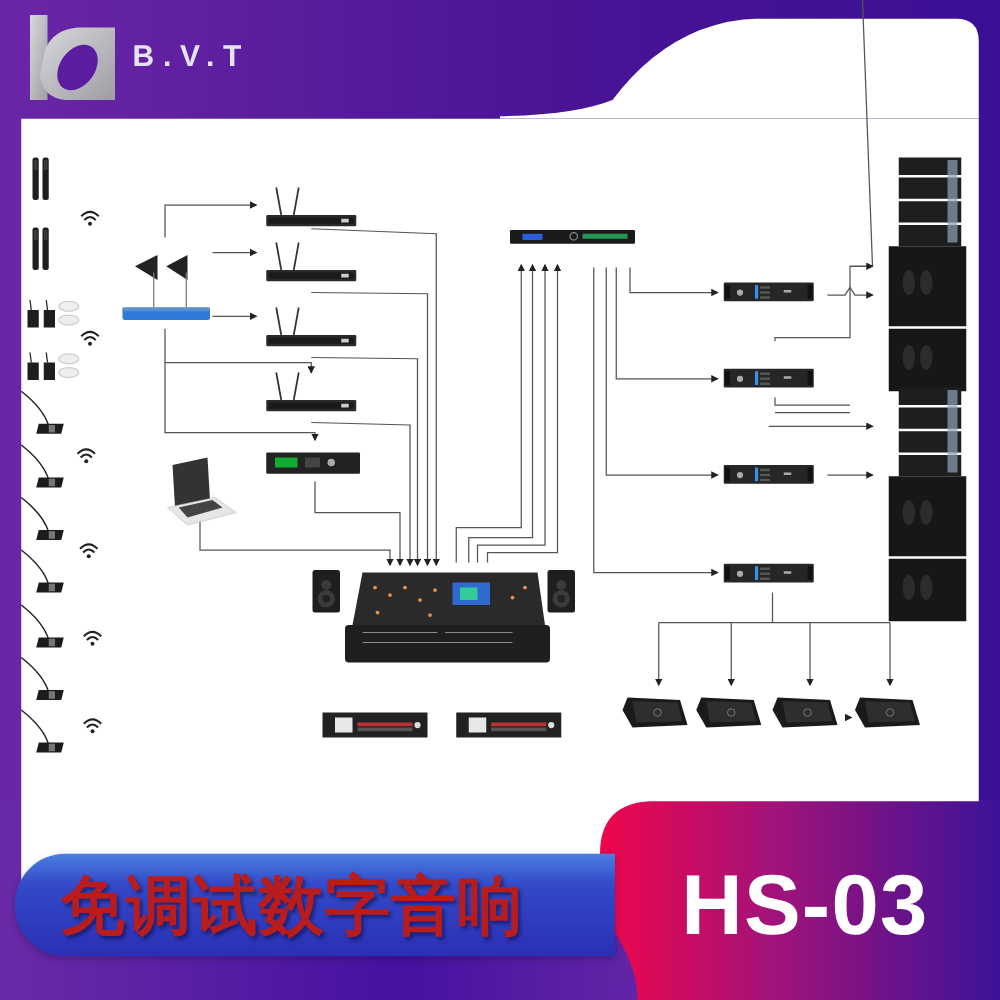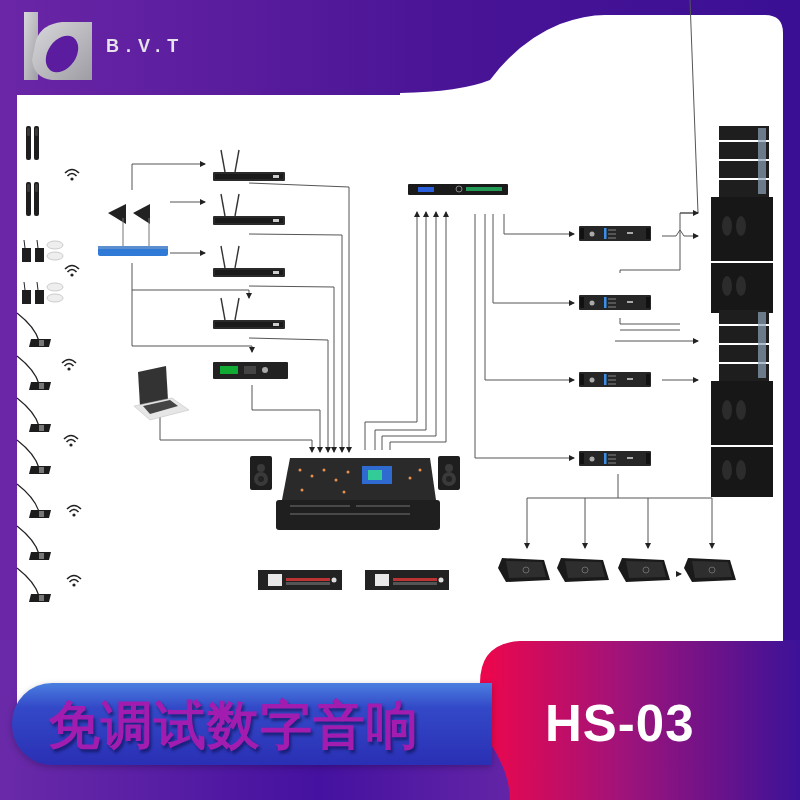--- a/index.html
+++ b/index.html
@@ -17,42 +17,42 @@
     position:absolute; left:17px; top:95px; width:766px; height:610px;
     background:#fff;
   }
   .top-curve {
     position:absolute; left:400px; top:0; width:400px; height:95px;
   }
   .logo { position:absolute; left:22px; top:10px; display:flex; align-items:center; }
   .logo-mark { width:72px; height:72px; position:relative; }
   .logo-text { margin-left:12px; color:#e4e4ea; }
   .logo-cn { font-size:40px; font-weight:bold; line-height:44px; letter-spacing:2px; }
-  .logo-en { font-size:18px; letter-spacing:7px; font-weight:bold; line-height:22px; }
+  .logo-en { font-size:24px; letter-spacing:7px; font-weight:bold; line-height:22px; }
 
   svg.diagram { position:absolute; left:0; top:0; width:800px; height:800px; }
 
   .banner-left {
     position:absolute; left:12px; top:683px; width:480px; height:82px;
     border-radius:40px 0 0 40px;
     background: linear-gradient(180deg, #4a7fe0 0%, #3349c8 30%, #2a2fb4 100%);
     box-shadow: 0 2px 6px rgba(0,0,0,0.25);
   }
   .banner-left-text {
     position:absolute; left:48px; top:690px; height:70px; line-height:70px;
-    font-size:52px; font-weight:bold; color:#a21caf; letter-spacing:1px;
+    font-size:52px; font-weight:bold; color:#b91c1c; letter-spacing:1px;
     text-shadow: 2px 3px 3px rgba(0,0,40,0.45);
     font-family:"DejaVu Sans", sans-serif;
   }
   .banner-right {
     position:absolute; left:470px; top:633px; width:330px; height:167px;
   }
   .banner-right-text {
     position:absolute; left:545px; top:684px; line-height:80px;
-    font-size:51px; font-weight:bold; color:#fff; letter-spacing:1px;
+    font-size:68px; font-weight:bold; color:#fff; letter-spacing:1px;
     font-family:"Liberation Sans", sans-serif;
   }
 </style>
 </head>
 <body>
 
 <div class="bg-bottom"></div>
 
 <svg class="top-curve" viewBox="0 0 400 95">
   <path d="M0 95 L0 93 Q 60 92 90 80 Q 120 40 160 24 Q 185 15 205 15 L 365 15 Q 383 15 383 33 L 383 95 Z" fill="#fff"></path>

